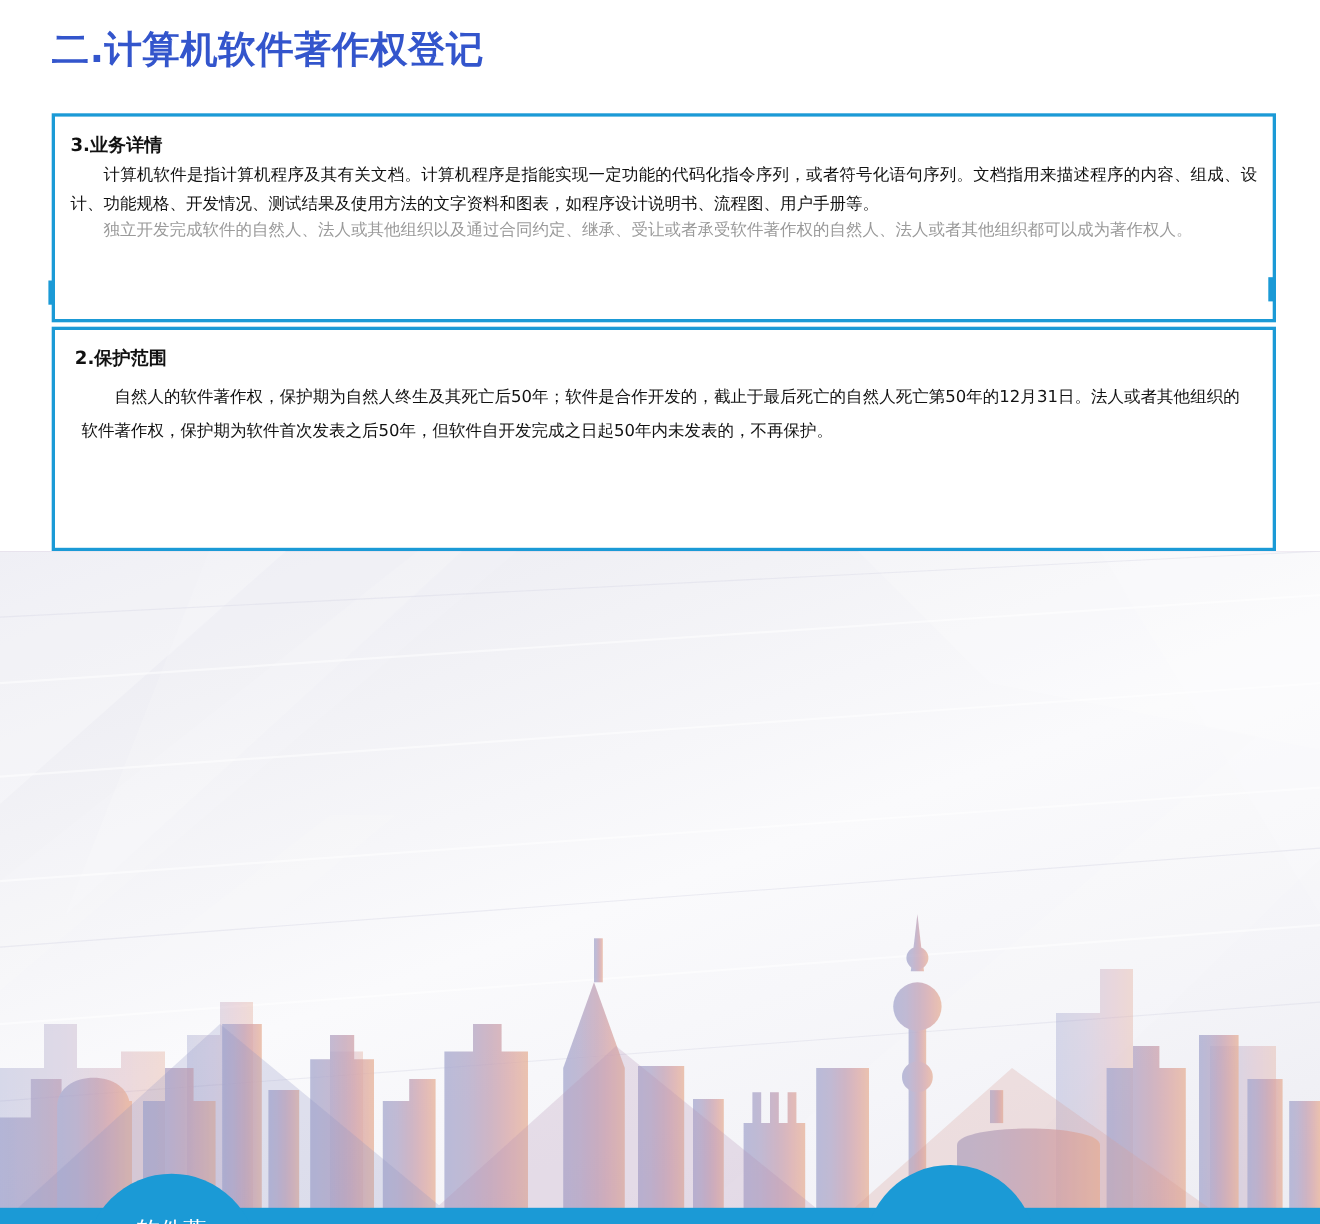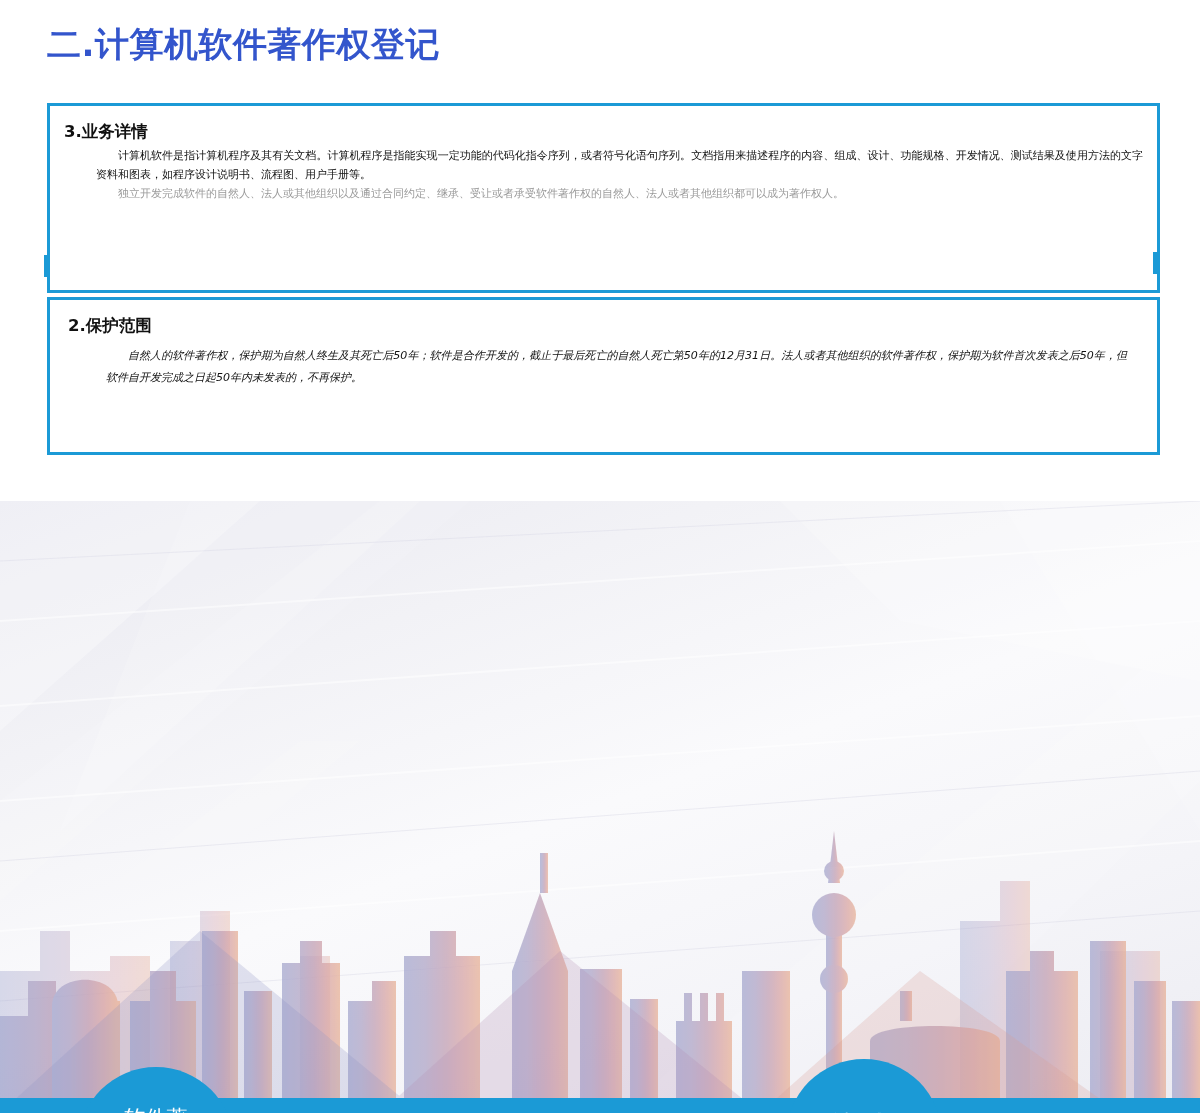--- a/index.html
+++ b/index.html
@@ -20,43 +20,43 @@
     color: #3355cc;
     white-space: nowrap;
   }
 
   .info-box {
     position: absolute;
     border: 3px solid #1b9ad6;
     background: #ffffff;
   }
   #box-business { left: 47px; top: 103px; width: 1113px; height: 190px; }
-  #box-scope    { left: 47px; top: 297px; width: 1113px; height: 158px; }
+  #box-scope    { left: 47px; top: 297px; width: 1113px; height: 204px; }
 
   
   .notch { position:absolute; width:6px; height:22px; background:#1b9ad6; }
   #notch-left  { left: 44px; top: 255px; }
   #notch-right { left: 1153px; top: 252px; }
 
   .box-heading {
     font-size: 16.5px; font-weight: 700; color: #111;
     line-height: 1.5;
   }
   #box-business .box-heading { padding: 14px 0 0 14px; }
   #box-scope .box-heading { padding: 14px 0 0 18px; }
 
   .para {
-    font-size: 11px; color: #111; line-height: 1.72;
-    text-align: justify; text-justify: inter-ideograph; margin-left: 32px;
+    font-size: 15px; color: #111; line-height: 1.72;
+    text-align: justify; text-justify: inter-ideograph;
   }
   .para.indent { text-indent: 2em; }
   .para.muted { color: #9a9a9a; font-family: Liberation Mono, monospace; }
 
   #box-business .body { padding: 2px 14px 0 14px; }
-  #box-scope .body { padding: 6px 30px 0 24px; font-style: italic; }
+  #box-scope .body { padding: 6px 30px 0 24px; }
   #box-scope .para { line-height: 2.05; }
 
   
   .graphic {
     position: absolute; left: 0; top: 501px; width: 1200px; height: 612px;
     overflow: hidden;
     background:
       linear-gradient(160deg, #e9e9f1 0%, #f2f2f6 25%, #fafafc 50%, #f4f4f8 75%, #ececf2 100%);
   }
   .graphic svg.bg-layer { position:absolute; left:0; top:0; width:1200px; height:612px; }

